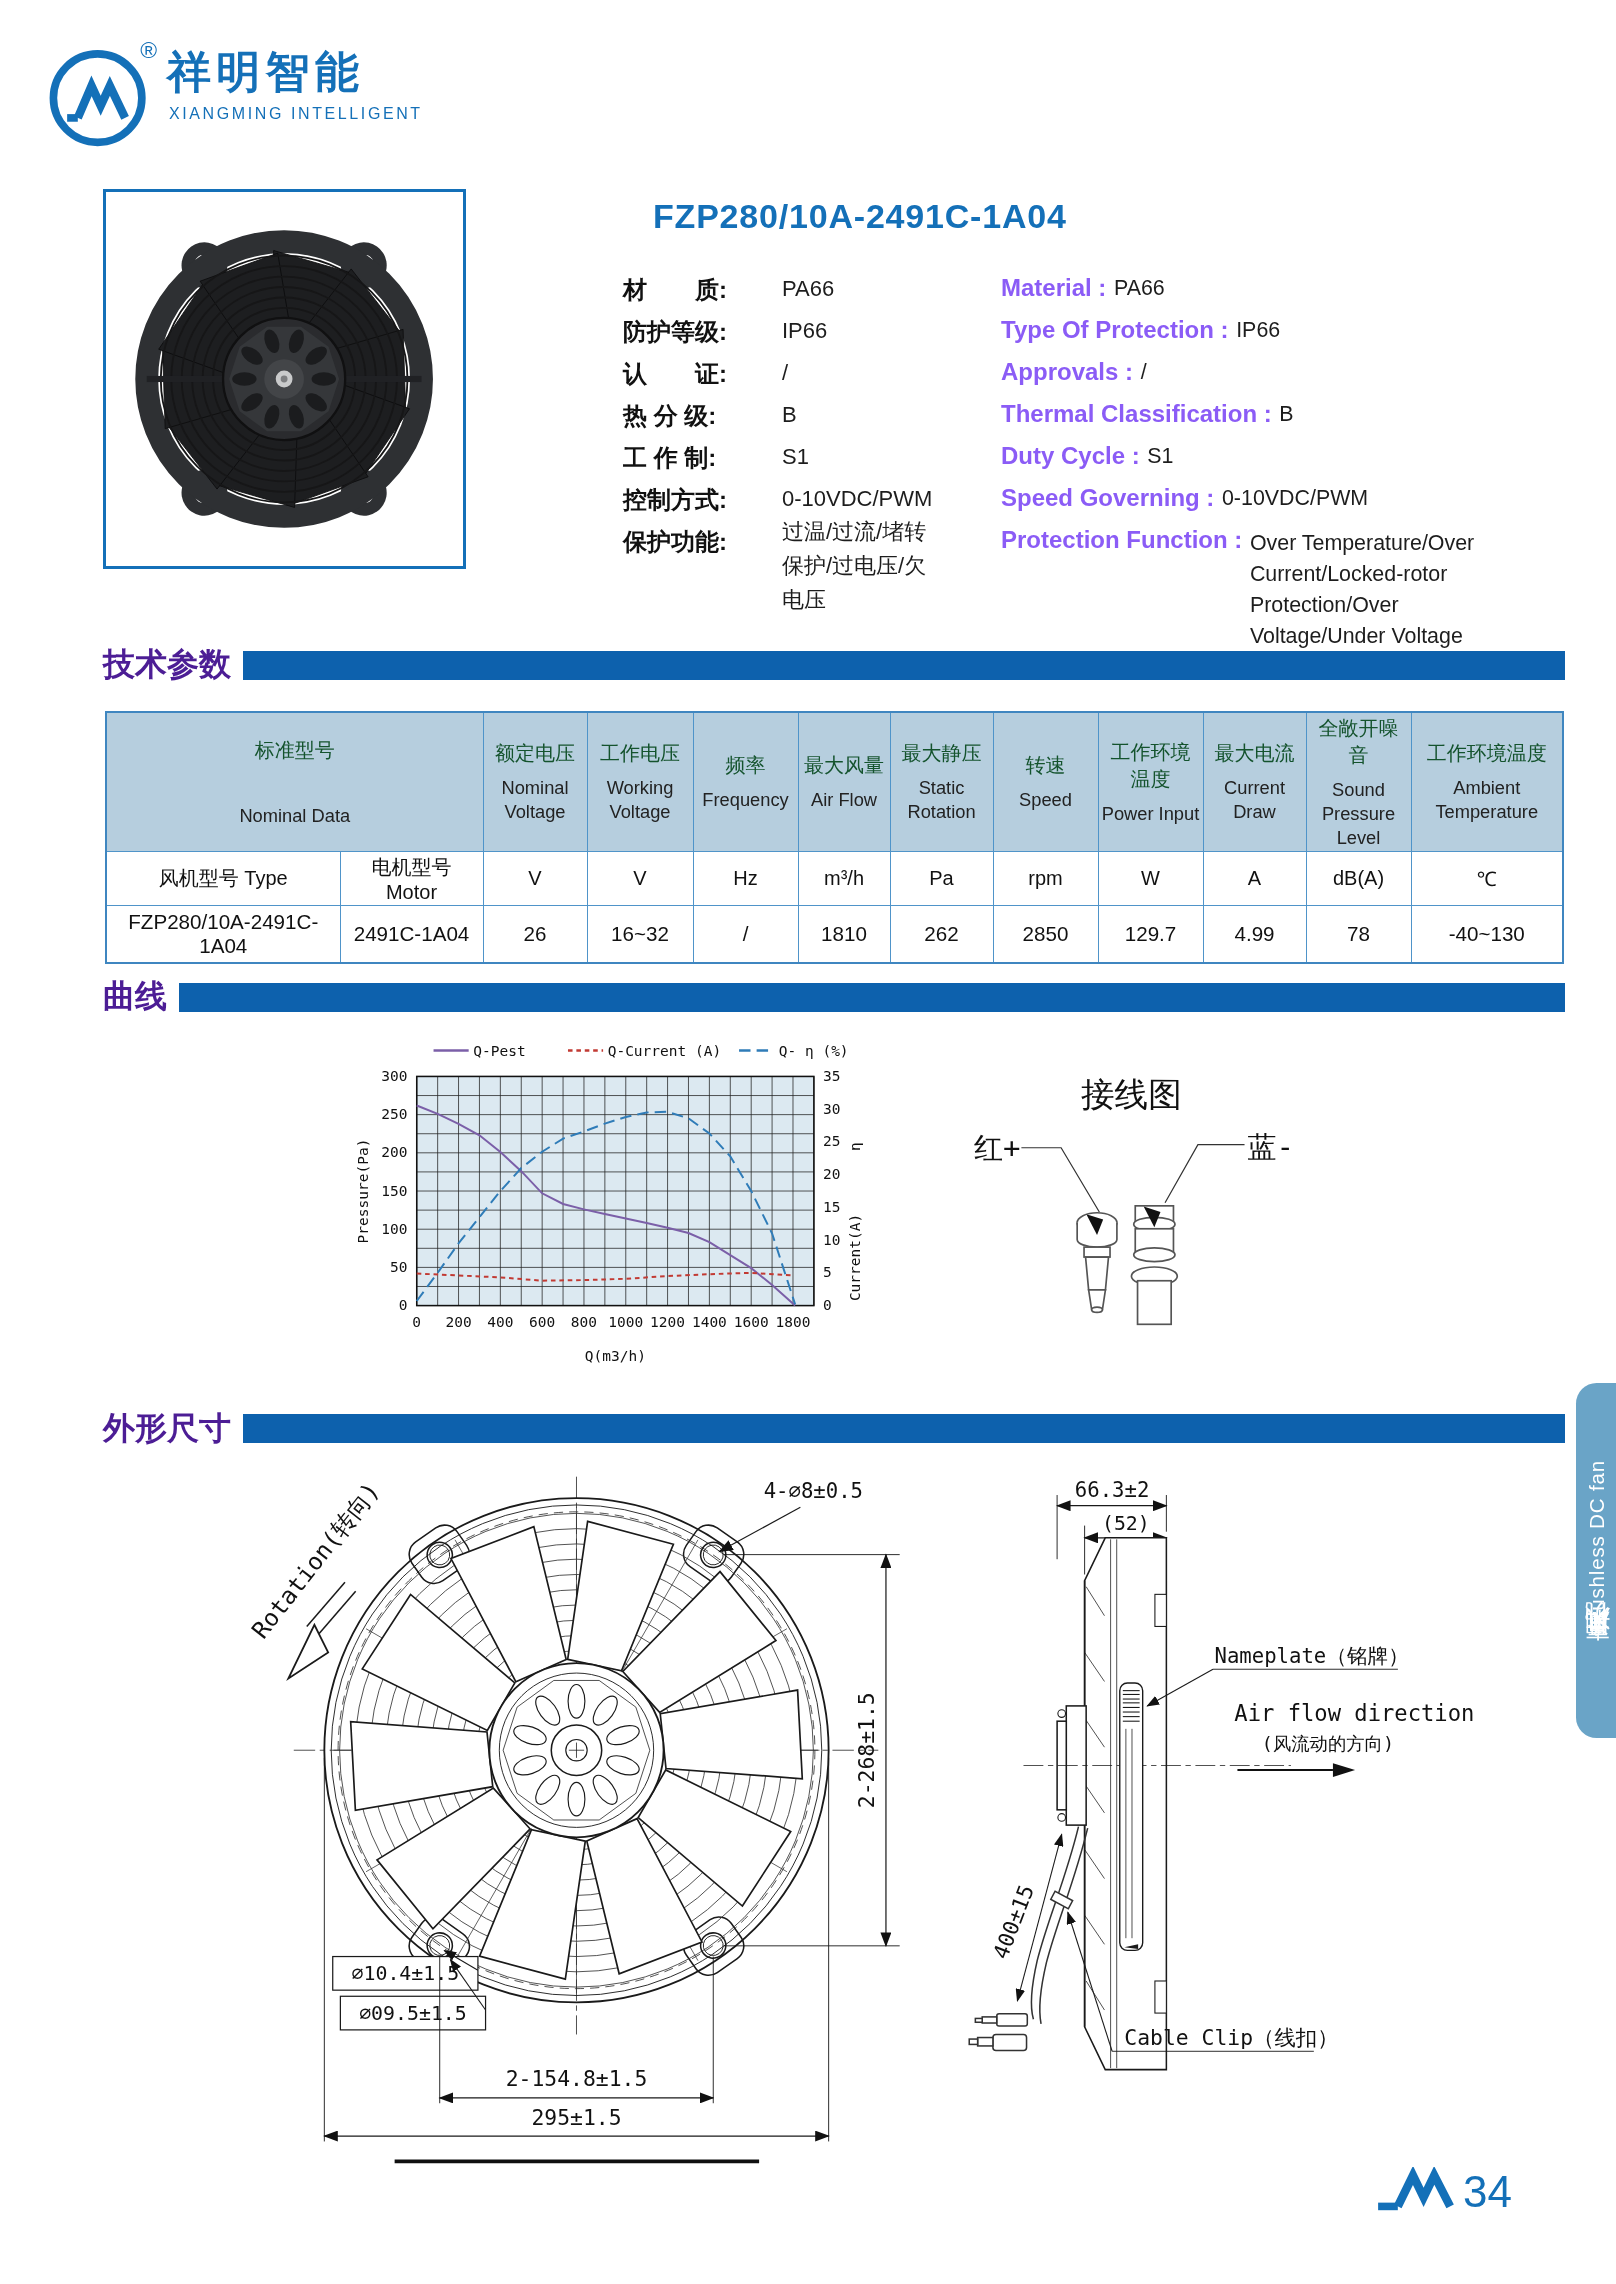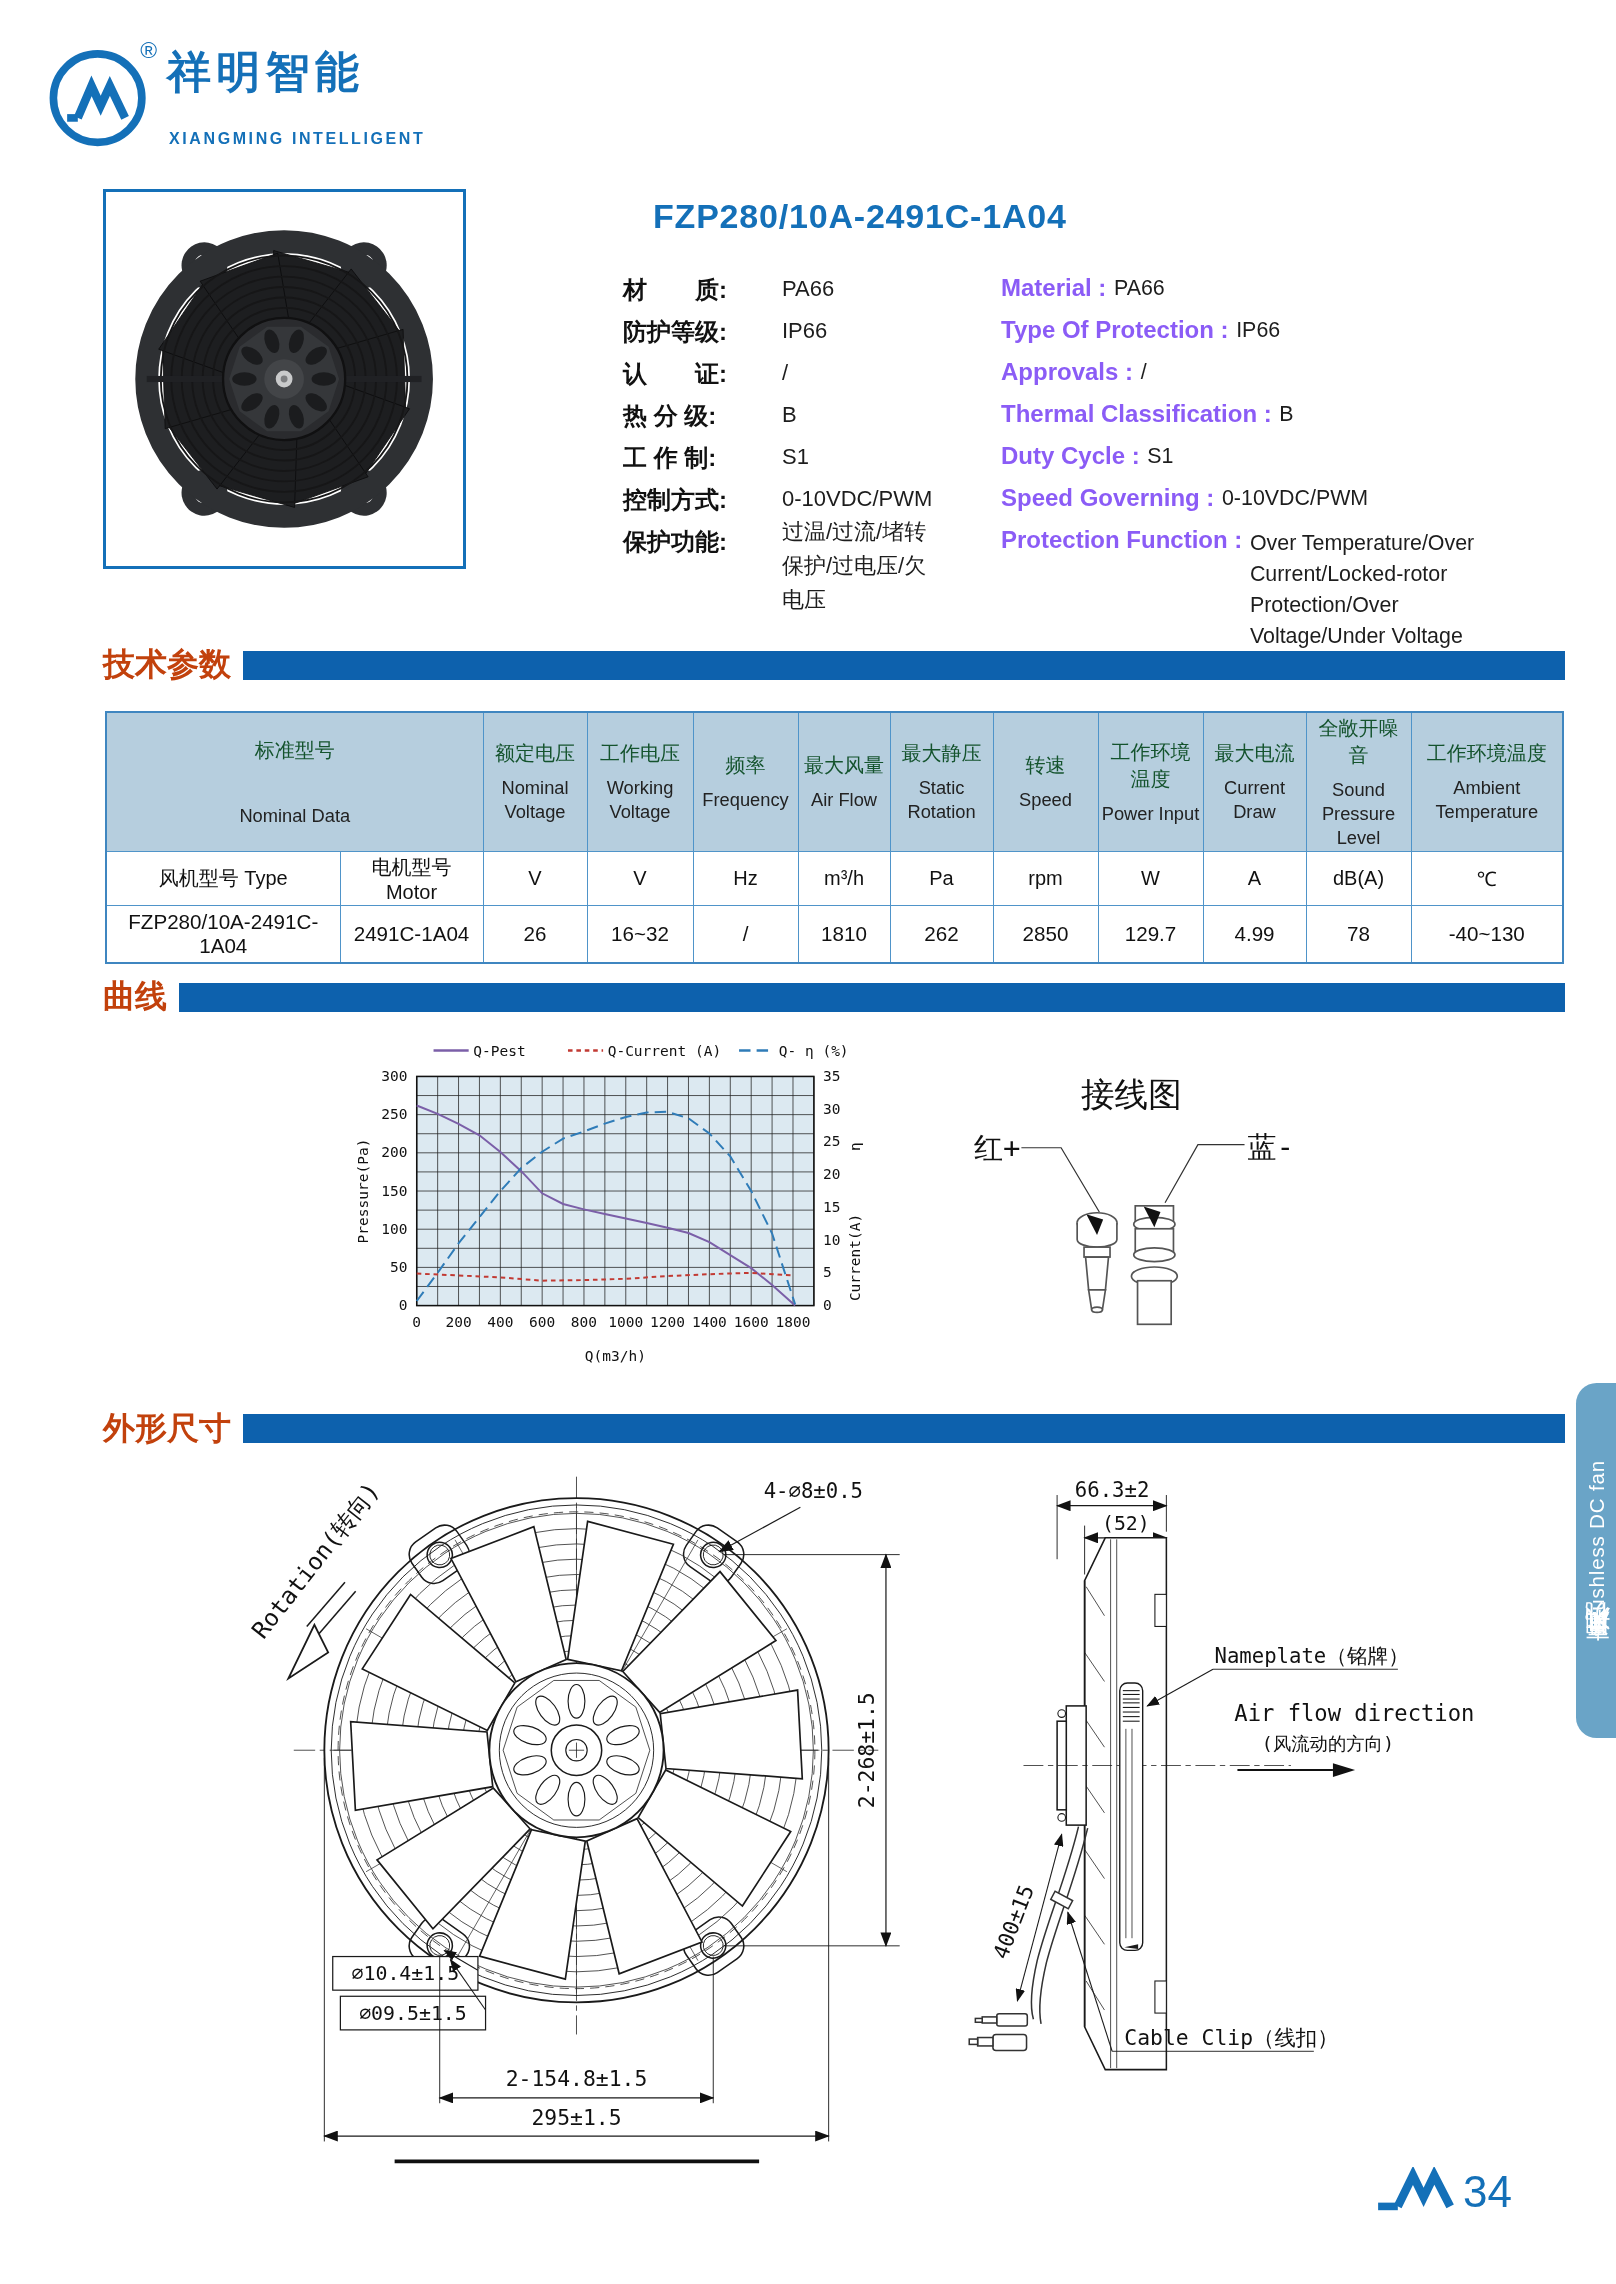--- a/index.html
+++ b/index.html
@@ -1,30 +1,30 @@
 <!DOCTYPE html>
 <html style="font-size:12.2px"><head>
 <meta charset="utf-8">
 <style>
   html,body{margin:0;padding:0;background:#fff;}
   .page{position:relative;width:1617px;height:2284px;background:#fff;overflow:hidden;
         font-family:"Liberation Sans",sans-serif;color:#111;}
   .abs{position:absolute;}
   .brand-zh{font-size:44px;font-weight:bold;letter-spacing:5.3px;color:#1470b8;}
-  .brand-en{font-size:16px;font-weight:bold;letter-spacing:2.6px;color:#1470b8;margin-top:25px;}
+  .brand-en{font-size:16px;font-weight:normal;letter-spacing:2.6px;color:#1470b8;}
   .model-title{font-size:34px;font-weight:bold;color:#1470b8;letter-spacing:0.8px;}
   .photo-box{border:3.1px solid #1470b8;background:#fff;}
   .spec-col .row{display:flex;align-items:flex-start;min-height:42px;}
   .spec-zh .lab{width:159px;font-size:24px;font-weight:bold;color:#111;white-space:pre;}
   .spec-zh .val{font-size:22px;color:#1d1d1d;padding-top:1.5px;}
   .spec-zh .val.wrap{width:164px;line-height:34px;margin-top:-10.7px;padding-top:0;}
   .spec-en .lab{font-size:24px;font-weight:bold;color:#8b5cf6;margin-right:7.6px;white-space:nowrap;}
   .spec-en .val{font-size:21.4px;color:#1d1d1d;padding-top:2.3px;}
   .spec-en .val.wrap{width:252px;line-height:31px;padding-top:2.3px;}
-  .sectitle{font-size:32px;font-weight:bold;color:#c2410c;}
+  .sectitle{font-size:32px;font-weight:bold;color:#4c1d95;}
   .secbar{background:#0d61ad;height:29px;}
   .ptable{border-collapse:collapse;table-layout:fixed;width:1459px;border:2.3px solid #3f86c0;}
   .ptable td{border:1.5px solid #4f94c9;text-align:center;vertical-align:middle;padding:1.5px 3.1px;}
   .ptable tr.hd td{background:#b6cede;height:134px;}
   .ptable tr.hd .zh{font-size:20px;color:#14532d;margin-bottom:9.2px;}
   .ptable tr.hd td.first .zh{margin-bottom:40px;}
   .ptable tr.hd .en{font-size:18.3px;color:#222;line-height:24px;}
   .ptable tr.un td{font-size:20px;height:47px;}
   .ptable tr.dt td{font-size:20.6px;height:53px;}
   .cad{font-family:"DejaVu Sans Mono",monospace;fill:#111;}

